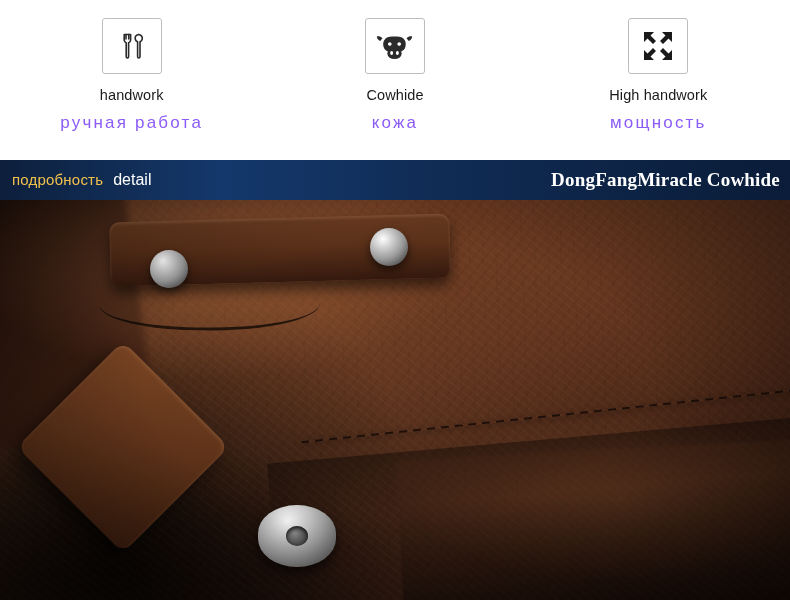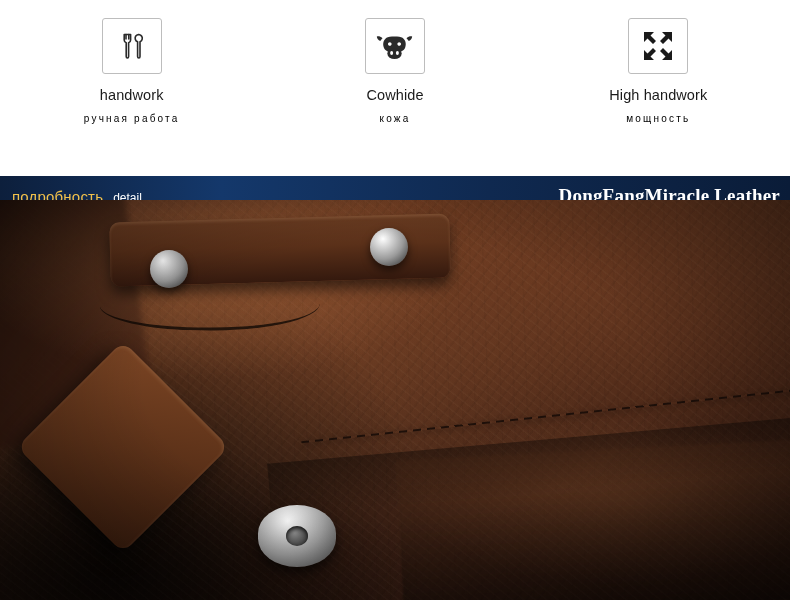--- a/index.html
+++ b/index.html
@@ -54,51 +54,51 @@
   }
   .feature-label-en {
     margin-top: 13px;
     font-size: 14.5px;
     color: #1a1a1a;
     letter-spacing: 0.1px;
     white-space: nowrap;
   }
   .feature-label-ru {
     margin-top: 10px;
-    font-size: 10px;
-    color: #000000;
+    font-size: 17px;
+    color: #8b5cf6;
     letter-spacing: 2.2px;
     white-space: nowrap;
   }
 
   
   .titlebar {
     position: absolute;
     left: 0;
-    top: 176px;
+    top: 160px;
     width: 790px;
     height: 40px;
     background: linear-gradient(to right, #0d1f3c 0%, #14386b 28%, #0f2950 62%, #0a1c38 100%);
     display: flex;
     align-items: center;
     overflow: hidden;
   }
   .titlebar-left {
     display: flex;
     align-items: baseline;
     padding-left: 12px;
   }
   .titlebar-ru {
     color: #f2c14b;
     font-size: 15px;
     letter-spacing: 0.2px;
   }
   .titlebar-en {
     color: #ffffff;
-    font-size: 12px;
+    font-size: 16px;
     margin-left: 10px;
   }
   .titlebar-right {
     margin-left: auto;
     padding-right: 10px;
     color: #ffffff;
     font-family: "Liberation Serif", serif;
     font-weight: bold;
     font-size: 19px;
     letter-spacing: 0.2px;
@@ -315,21 +315,21 @@
       <div class="feature-label-ru">мощность</div>
     </div>
 
   </div>
 
   <div class="titlebar">
     <div class="titlebar-left">
       <span class="titlebar-ru">подробность</span>
       <span class="titlebar-en">detail</span>
     </div>
-    <div class="titlebar-right">DongFangMiracle Leather</div>
+    <div class="titlebar-right">DongFangMiracle Cowhide</div>
   </div>
 
   <div class="photo">
     <div class="photo-base"></div>
     <div class="grain"></div>
     <div class="corner-dark"></div>
     <div class="sheen"></div>
     <div class="panel-r"></div>
 
     <div class="strap"></div>

